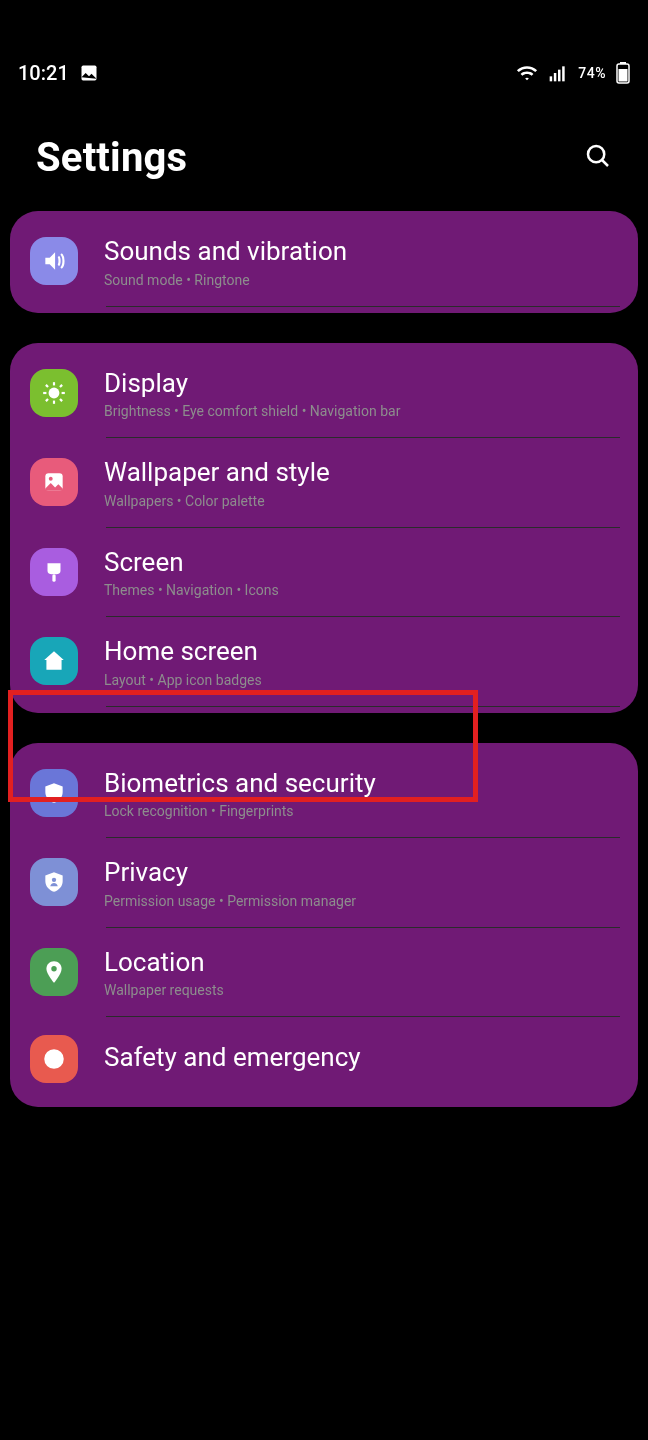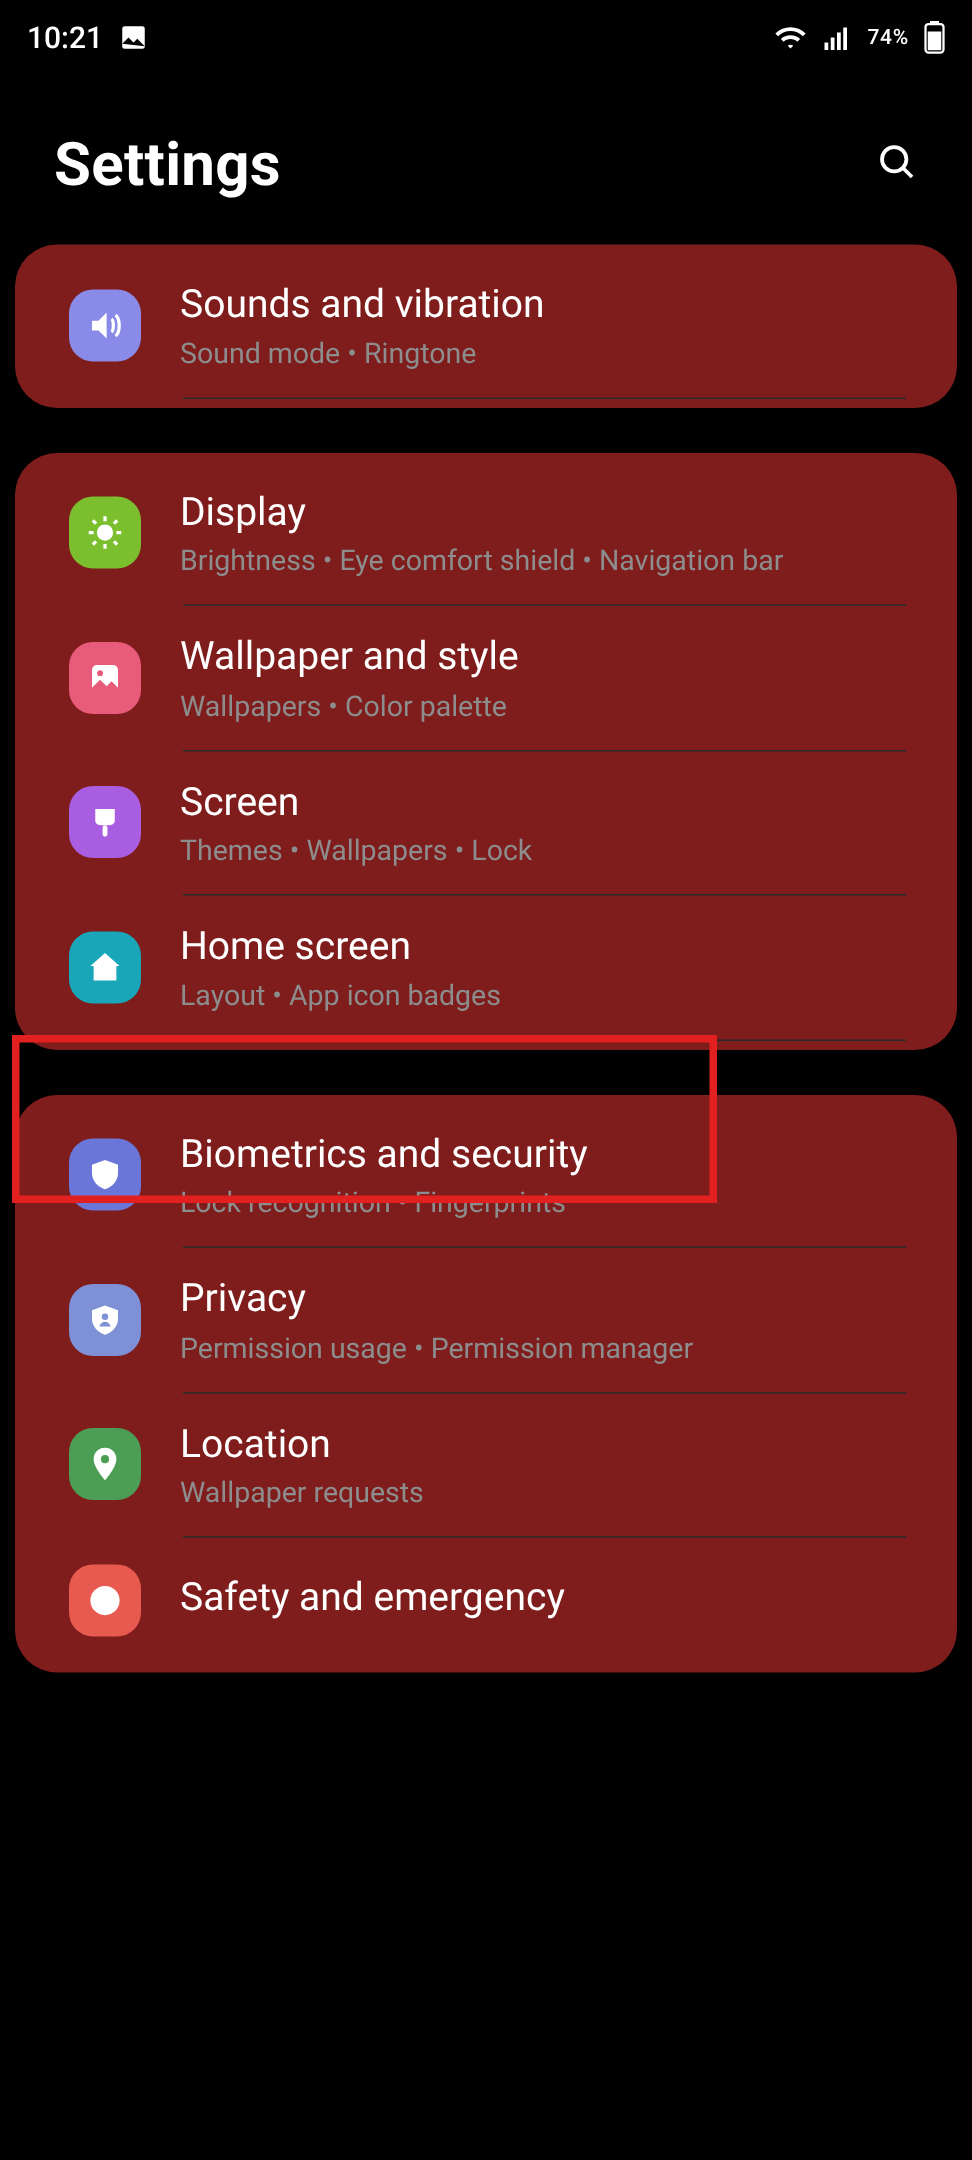--- a/index.html
+++ b/index.html
@@ -13,20 +13,21 @@
   }
   
   .status-bar {
     height: 50px;
     display: flex;
     align-items: center;
     justify-content: space-between;
     padding: 0 18px;
     font-size: 20px;
     font-weight: 500;
+    margin-top: 48px;
   }
   .status-left, .status-right {
     display: flex;
     align-items: center;
     gap: 10px;
   }
   .status-right .pct { font-size: 14px; letter-spacing: .5px; }
   .status-icon { display:inline-flex; align-items:center; }
 
   
@@ -43,24 +44,24 @@
   }
   .search-btn {
     width: 44px; height: 44px;
     display:flex; align-items:center; justify-content:center;
     background: transparent; border: none; color:#fff;
   }
 
   
   .groups { padding: 0 10px; }
   .group {
-    background: #7f1d1d;
+    background: #701a75;
     border-radius: 28px;
     margin-bottom: 30px;
-    padding: 6px 16px;
+    padding: 6px 0;
   }
   .row {
     display: flex;
     align-items: center;
     padding: 18px 22px 18px 20px;
     position: relative;
   }
   .row .icon-wrap {
     width: 48px; height: 48px;
     border-radius: 16px;
@@ -68,21 +69,21 @@
     margin-right: 26px;
     display:flex; align-items:center; justify-content:center;
   }
   .row .texts { flex: 1 1 auto; min-width: 0; }
   .row .title {
     font-size: 26px;
     color: #fff;
     line-height: 1.25;
   }
   .row .sub {
-    font-size: 19px;
+    font-size: 14px;
     color: #8d8d8d;
     margin-top: 4px;
     white-space: nowrap;
     overflow: hidden;
     text-overflow: ellipsis;
   }
   .divider {
     height: 1px;
     background: #2b2b2b;
     margin-left: 96px;
@@ -224,21 +225,21 @@
 
     <div class="row">
       <div class="icon-wrap bg-purple">
         <svg width="26" height="26" viewBox="0 0 24 24" fill="#fff">
             <path d="M6 4h12v7c0 2-2 3-4 3h-4c-2 0-4-1-4-3V4z"></path>
             <rect x="10.5" y="14" width="3" height="7" rx="1.5"></rect>
           </svg>
       </div>
       <div class="texts">
         <div class="title">Screen</div>
-        <div class="sub">Themes  •  Wallpapers  •  Lock</div>
+        <div class="sub">Themes  •  Navigation  •  Icons</div>
       </div>
     </div>
     <div class="divider"></div>
 
     <div class="row" id="row-home">
       <div class="icon-wrap bg-teal">
         <svg width="26" height="26" viewBox="0 0 24 24" fill="#fff">
             <path d="M12 3l9 8h-2v9H5v-9H3l9-8z"></path>
           </svg>
       </div>

